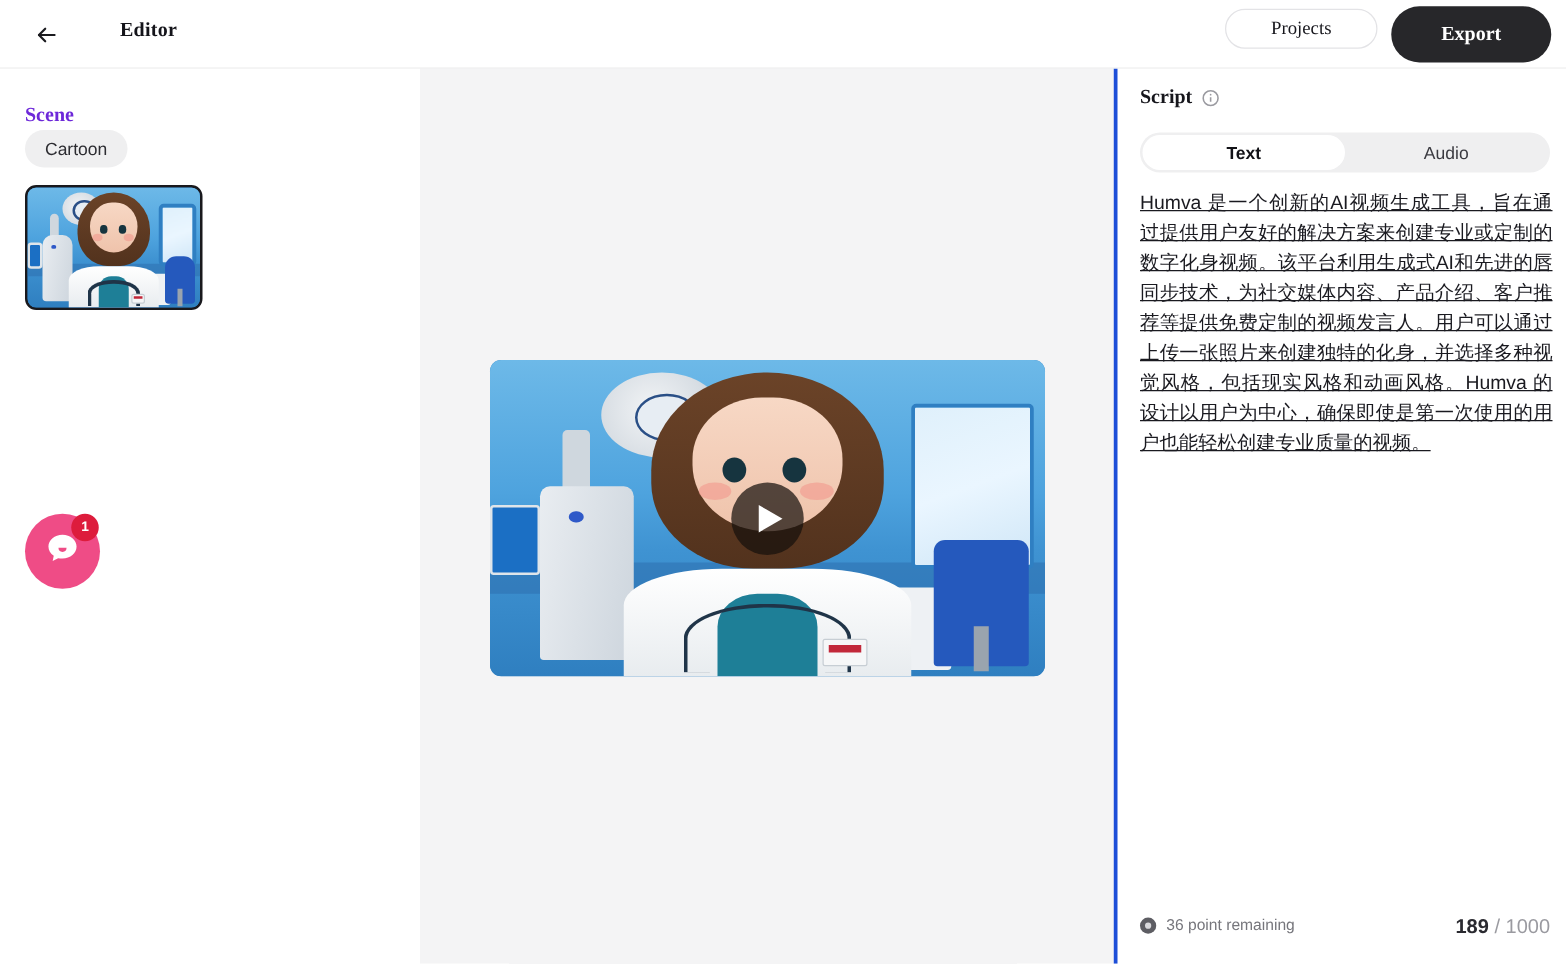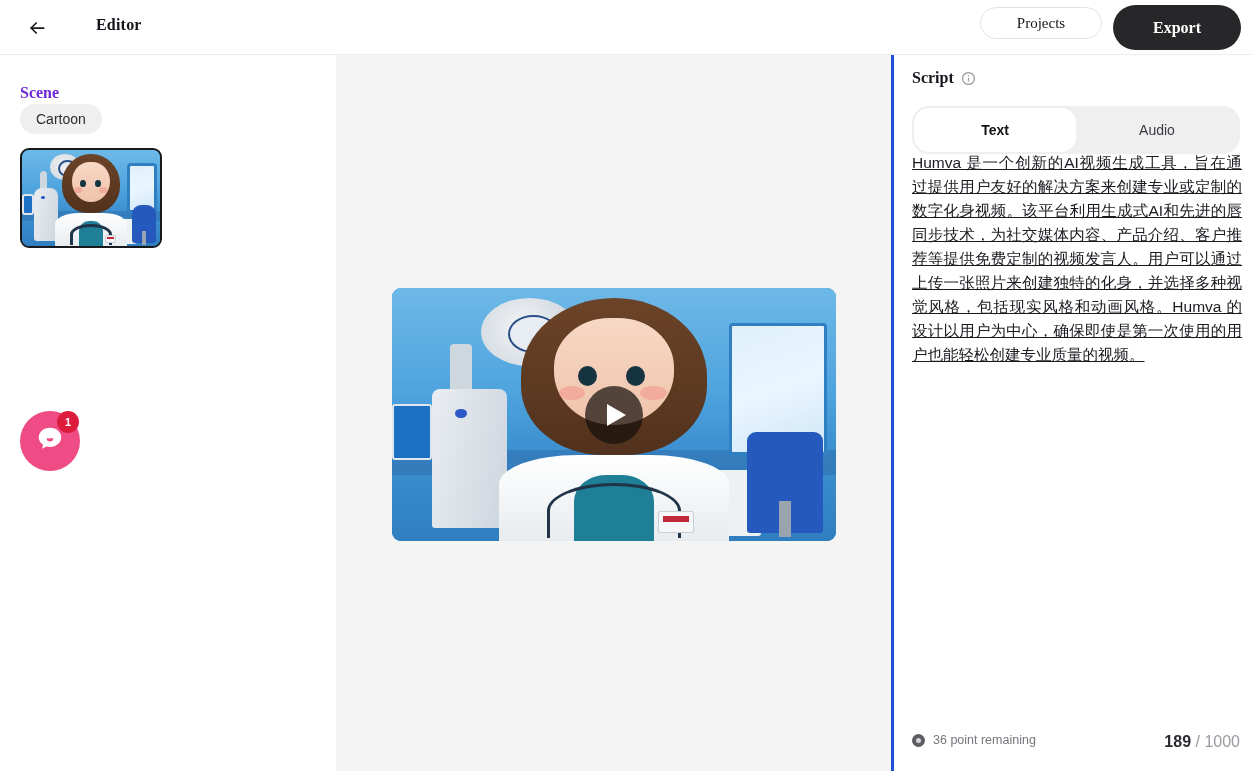--- a/index.html
+++ b/index.html
@@ -205,21 +205,21 @@
   #script-head {
     position:absolute; left:18px; top:14px;
     display:flex; align-items:center; gap:7px;
   }
   #script-label {
     font-family:"Liberation Serif", serif;
     font-size:16px; font-weight:700; color:#16161c;
   }
   #info-icon { display:flex; align-items:center; cursor:pointer; color:#9a9aa0; }
   #segmented {
-    position:absolute; left:18px; top:51px; width:328px; height:48px;
+    position:absolute; left:18px; top:51px; width:328px; height:32px;
     background:#efeff0; border-radius:17px; display:flex; padding:2px;
   }
   .seg {
     flex:1; display:flex; align-items:center; justify-content:center;
     font-size:14px; border-radius:15px; cursor:pointer; color:#3a3a40;
   }
   .seg.active { background:#fff; font-weight:700; color:#121217; }
 
   #script-text {
     position:absolute; left:18px; top:96px; width:330px;

